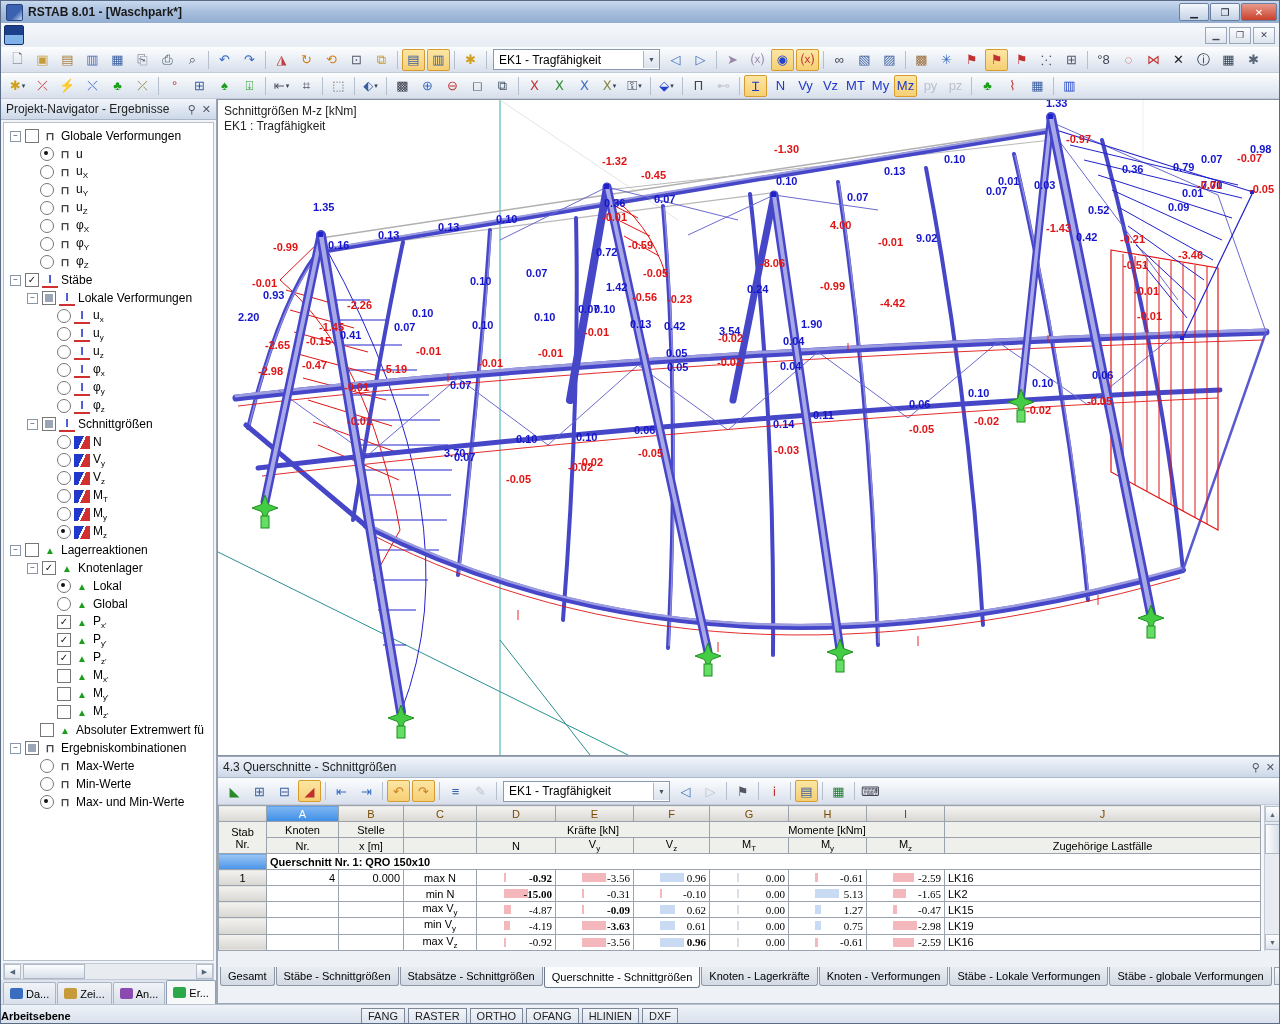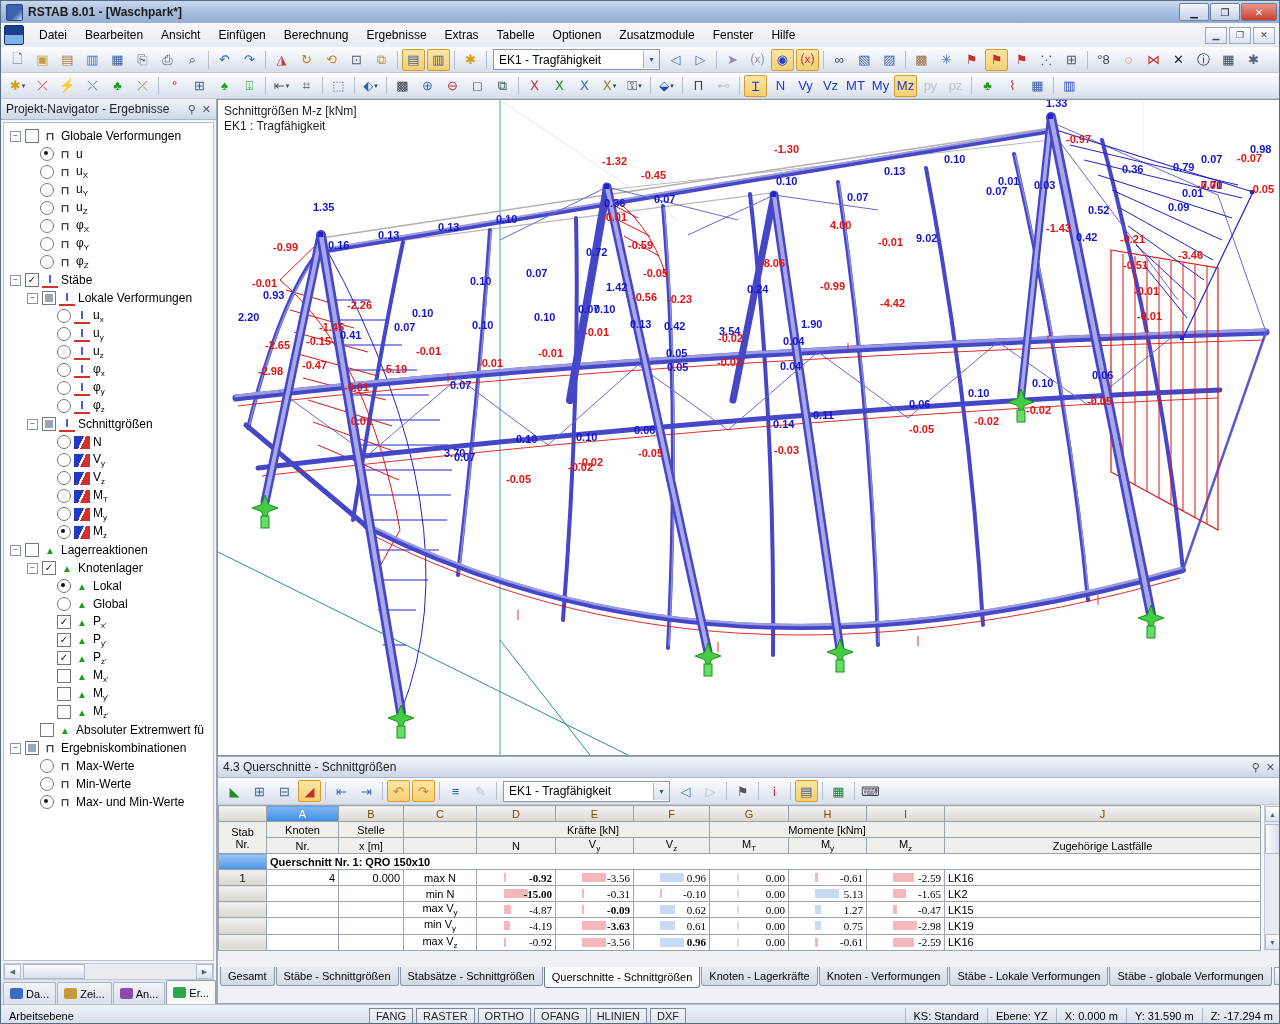--- a/index.html
+++ b/index.html
@@ -96,21 +96,21 @@
   .tbl-tabs{position:absolute;left:0;bottom:14px;width:100%;height:22px;display:flex;align-items:flex-start;padding-left:2px;box-sizing:border-box;}
   .tbl-tab{height:18px;display:flex;align-items:center;padding:0 7px;border:1px solid #8d97a5;border-top:none;
     background:linear-gradient(#e9edf2,#d3dae4);margin-right:1px;border-radius:0 0 3px 3px;font-size:11px;white-space:nowrap;}
   .tbl-tab.active{background:#fbfcfd;font-weight:normal;height:20px;border-color:#6d7a8c;}
   .tab-nav{margin-left:auto;display:flex;margin-right:2px;}
   .tab-nav span{width:17px;height:16px;border:1px solid #9aa5b3;background:linear-gradient(#f6f8fa,#dde3ec);
     display:flex;align-items:center;justify-content:center;font-size:8px;color:#345;margin-left:1px;}
   
   .statusbar{position:absolute;left:0;top:1003px;width:1280px;height:21px;background:linear-gradient(#eef2f8,#d5deea);
     border-top:1px solid #b7c0cd;display:flex;align-items:center;font-size:11px;}
-  .sb-left{padding-left:8px;width:360px;}
+  .sb-left{padding-left:0;width:360px;font-weight:bold;}
   .sb-toggle{border:1px solid #7d8798;padding:1px 6px;margin-right:3px;background:linear-gradient(#f2f5f9,#dde4ee);color:#222;}
   .sb-field{border-left:1px solid #aeb8c6;padding:2px 8px;white-space:nowrap;}
   .sb-fields{margin-left:auto;display:flex;}
 </style>
 </head>
 <body>
 
 <div class="win">
 
   <div class="titlebar">
@@ -118,34 +118,20 @@
     <span class="title-text">RSTAB 8.01 - [Waschpark*]</span>
     <div class="caption-btns">
       <div class="cap-btn">▁</div>
       <div class="cap-btn">❐</div>
       <div class="cap-btn close">✕</div>
     </div>
   </div>
 
   <div class="menubar">
     <div class="mdi-ico"></div>
-    <div id="menu-items" style="display:flex;">
-        <div class="menu-item">Datei</div>
-        <div class="menu-item">Bearbeiten</div>
-        <div class="menu-item">Ansicht</div>
-        <div class="menu-item">Einfügen</div>
-        <div class="menu-item">Berechnung</div>
-        <div class="menu-item">Ergebnisse</div>
-        <div class="menu-item">Extras</div>
-        <div class="menu-item">Tabelle</div>
-        <div class="menu-item">Optionen</div>
-        <div class="menu-item">Zusatzmodule</div>
-        <div class="menu-item">Fenster</div>
-        <div class="menu-item">Hilfe</div>
-      </div>
     <div class="mdi-btns">
       <div class="mdi-btn">▁</div>
       <div class="mdi-btn">❐</div>
       <div class="mdi-btn">✕</div>
     </div>
   </div>
 
   <div class="toolbar" id="tb1">
       <span class="tb-ico" style="color: rgb(102, 102, 119);">🗋</span>
       <span class="tb-ico" style="color: rgb(199, 154, 58);">▣</span>
@@ -746,21 +732,21 @@
         <span class="vp-label b" style="left: 360px; top: 342px;">0.10</span>
         <span class="vp-label r" style="left: 362px; top: 367px;">-0.02</span>
         <span class="vp-label b" style="left: 418px; top: 335px;">0.06</span>
         <span class="vp-label r" style="left: 422px; top: 358px;">-0.05</span>
         <span class="vp-label r" style="left: 386px; top: 66px;">-1.32</span>
         <span class="vp-label r" style="left: 425px; top: 80px;">-0.45</span>
         <span class="vp-label b" style="left: 388px; top: 108px;">0.36</span>
         <span class="vp-label r" style="left: 386px; top: 122px;">-0.01</span>
         <span class="vp-label b" style="left: 438px; top: 104px;">0.07</span>
         <span class="vp-label r" style="left: 412px; top: 150px;">-0.59</span>
-        <span class="vp-label b" style="left: 370px; top: 157px;">0.72</span>
+        <span class="vp-label b" style="left: 380px; top: 157px;">0.72</span>
         <span class="vp-label b" style="left: 390px; top: 192px;">1.42</span>
         <span class="vp-label r" style="left: 427px; top: 178px;">-0.05</span>
         <span class="vp-label r" style="left: 416px; top: 202px;">-0.56</span>
         <span class="vp-label r" style="left: 451px; top: 204px;">-0.23</span>
         <span class="vp-label b" style="left: 448px; top: 231px;">0.42</span>
         <span class="vp-label b" style="left: 414px; top: 229px;">0.13</span>
         <span class="vp-label b" style="left: 362px; top: 214px;">0.07</span>
         <span class="vp-label r" style="left: 368px; top: 237px;">-0.01</span>
         <span class="vp-label b" style="left: 450px; top: 258px;">0.05</span>
         <span class="vp-label b" style="left: 451px; top: 272px;">0.05</span>
@@ -1009,21 +995,14 @@
   <div class="statusbar">
     <span class="sb-left">Arbeitsebene</span>
     <span id="sb-toggles" style="display:flex;">
         <span class="sb-toggle">FANG</span>
         <span class="sb-toggle">RASTER</span>
         <span class="sb-toggle">ORTHO</span>
         <span class="sb-toggle">OFANG</span>
         <span class="sb-toggle">HLINIEN</span>
         <span class="sb-toggle">DXF</span>
       </span>
-    <span class="sb-fields" id="sb-fields">
-        <span class="sb-field">KS: Standard</span>
-        <span class="sb-field">Ebene: YZ</span>
-        <span class="sb-field">X:  0.000 m</span>
-        <span class="sb-field">Y:  31.590 m</span>
-        <span class="sb-field">Z:  -17.294 m</span>
-      </span>
   </div>
 </div>
 
 </body></html>

